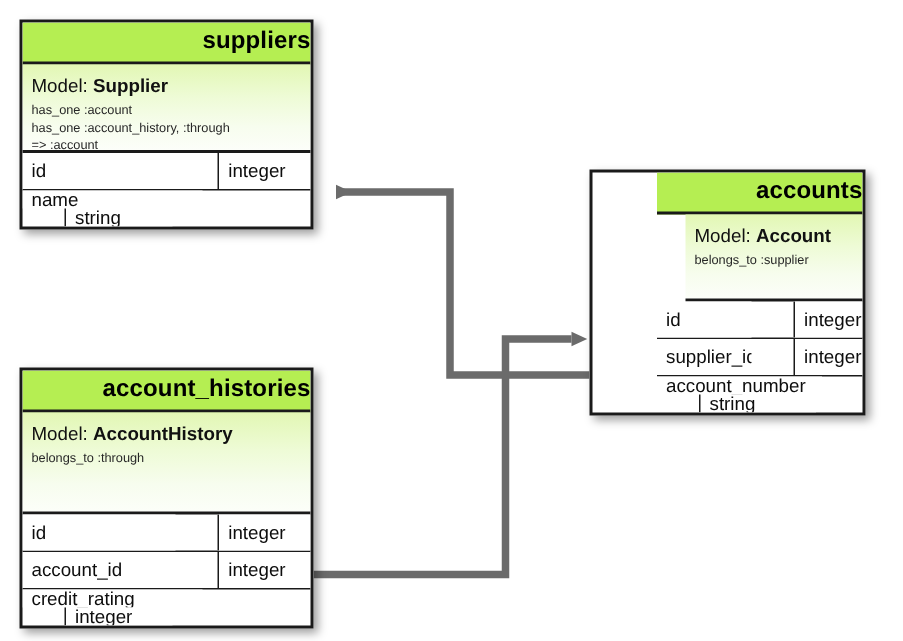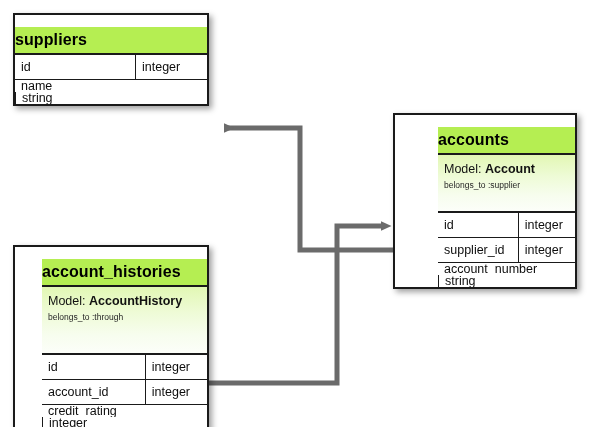--- a/index.html
+++ b/index.html
@@ -41,28 +41,27 @@
     border: 2px solid #1a1a1a;
     background: #ffffff;
     box-shadow: 3px 3px 6px rgba(0,0,0,0.38);
     overflow: hidden;
   }
 
   .entity-header {
     box-sizing: border-box;
     height: 28px;
     line-height: 26px;
-    text-align: left;
+    text-align: right;
     font-size: 16px;
     font-weight: bold;
     color: #000000;
     background: #b5ee52;
     border-bottom: 2px solid #1a1a1a;
     letter-spacing: 0.1px;
-    margin-top: 12px;
   }
 
   .entity-model {
     box-sizing: border-box;
     padding: 7px 6px 6px 6px;
     background: linear-gradient(to bottom, #e2f7b4 0%, #eefbd6 38%, #f7fdee 72%, #fcfef9 100%);
     border-bottom: 2px solid #1a1a1a;
   }
 
   .model-title {
@@ -99,34 +98,35 @@
     align-items: center;
     font-size: 12.5px;
     color: #0d0d0d;
     padding-left: 6px;
     overflow: hidden;
     white-space: nowrap;
     background: #ffffff;
   }
   .field-type {
     border-left: 1.5px solid #1a1a1a;
+    margin-left: 28px;
   }
 
   
   #ent-suppliers          { left: 13px;  top: 13px;  width: 196px; }
   #ent-suppliers .field-name { width: 120px; }
   #ent-suppliers .field-type { width: 72px; }
   #ent-suppliers .entity-model { height: 59px; }
 
   #ent-accounts           { left: 393px; top: 113px; width: 184px; padding-left: 43px; }
   #ent-accounts .field-name { width: 110px; }
   #ent-accounts .field-type { width: 78px; }
-  #ent-accounts .entity-model { height: 58px; }
-
-  #ent-account_histories  { left: 13px;  top: 245px; width: 196px; padding-left: 27px; }
+  #ent-accounts .entity-model { height: 58px; margin-left: 19px; }
+
+  #ent-account_histories  { left: 13px;  top: 245px; width: 196px; }
   #ent-account_histories .field-name { width: 120px; }
   #ent-account_histories .field-type { width: 72px; }
   #ent-account_histories .entity-model { height: 68px; }
 </style>
 </head>
 <body>
 
 <div id="canvas">
 
   <svg id="connectors" viewBox="0 0 602 427" width="602" height="427" xmlns="http://www.w3.org/2000/svg">
@@ -144,20 +144,31 @@
     </g>
 
     <g>
       <path d="M 209,383 L 337,383 L 337,226 L 381,226" fill="none" stroke="#6b6b6b" stroke-width="5" stroke-linecap="butt" stroke-linejoin="miter" marker-end="url(#arrow-right)"></path>
     </g>
   </svg>
 
   <div class="entity" id="ent-suppliers">
     <div class="entity-header">suppliers</div>
 
+    <div class="entity-model">
+      <div class="model-title">
+        <span>Model:</span>
+        <b>Supplier</b>
+      </div>
+      <div class="assoc-list">
+        <div class="assoc">has_one :account</div>
+        <div class="assoc">has_one :account_history, :through</div>
+        <div class="assoc">=&gt; :account</div>
+      </div>
+    </div>
 
     <div class="fields">
       <div class="field-row">
         <div class="field-name">id</div>
         <div class="field-type">integer</div>
       </div>
       <div class="field-row">
         <div class="field-name">name</div>
         <div class="field-type">string</div>
       </div>

